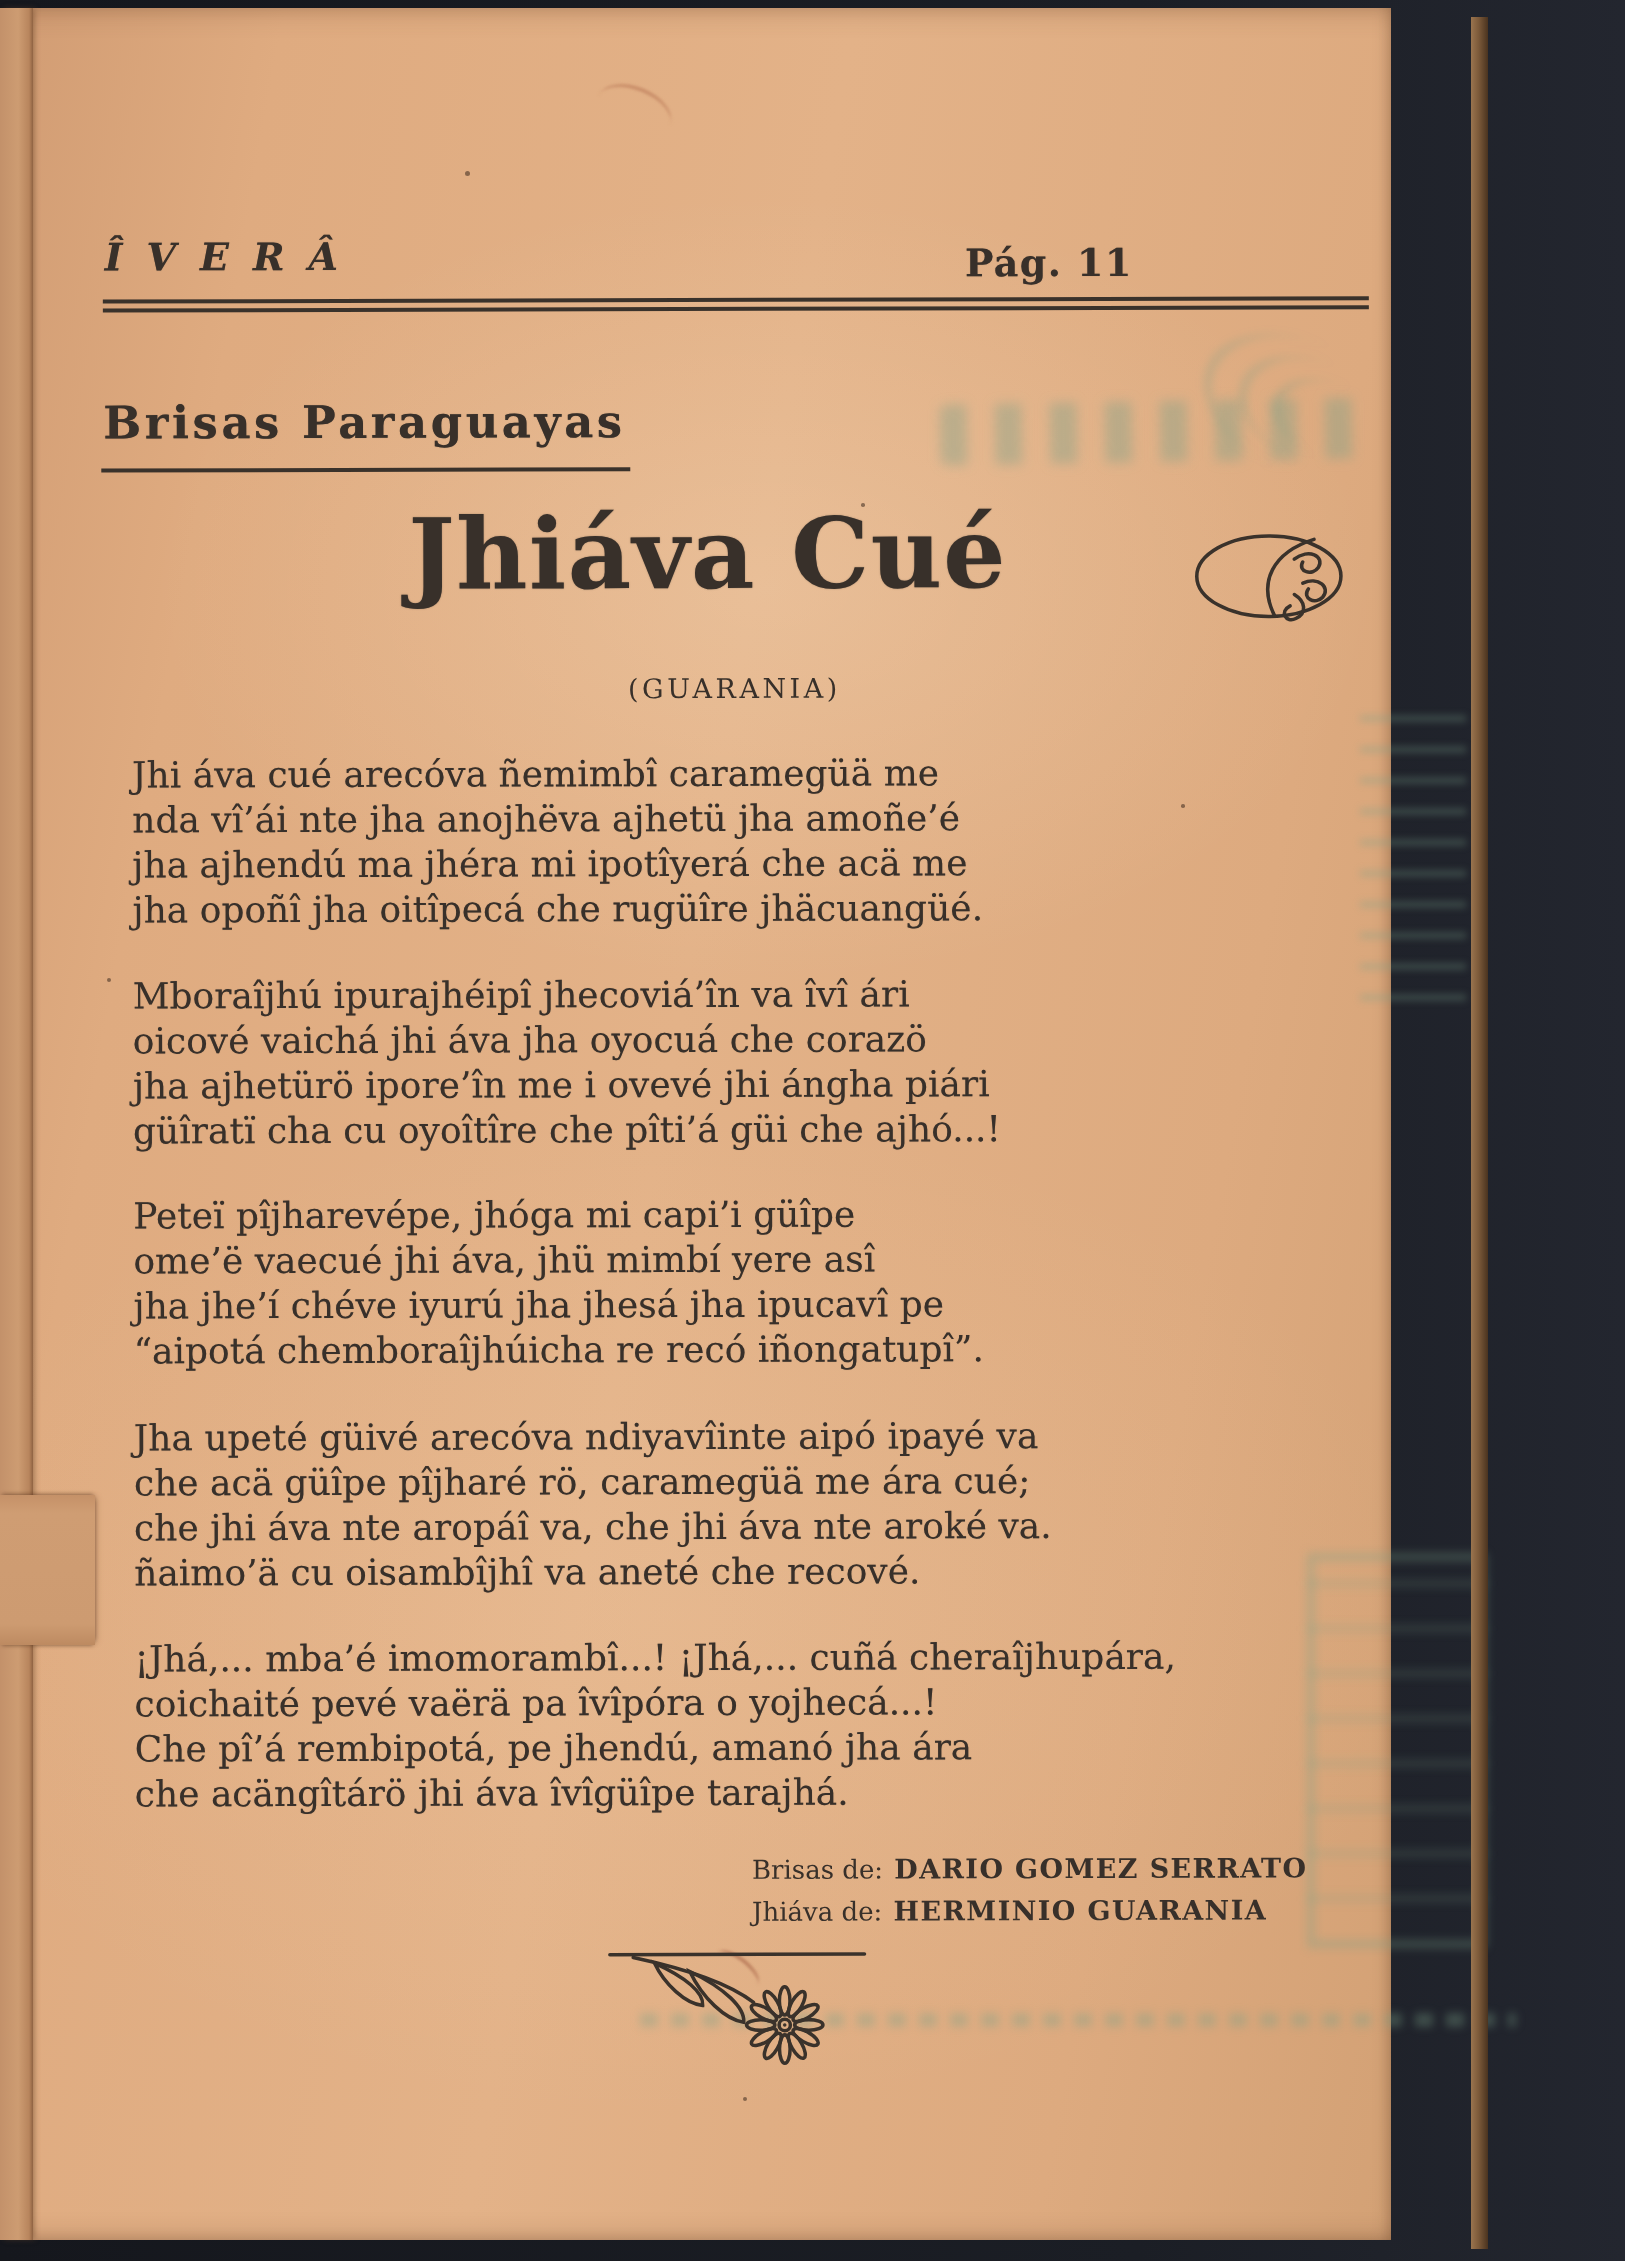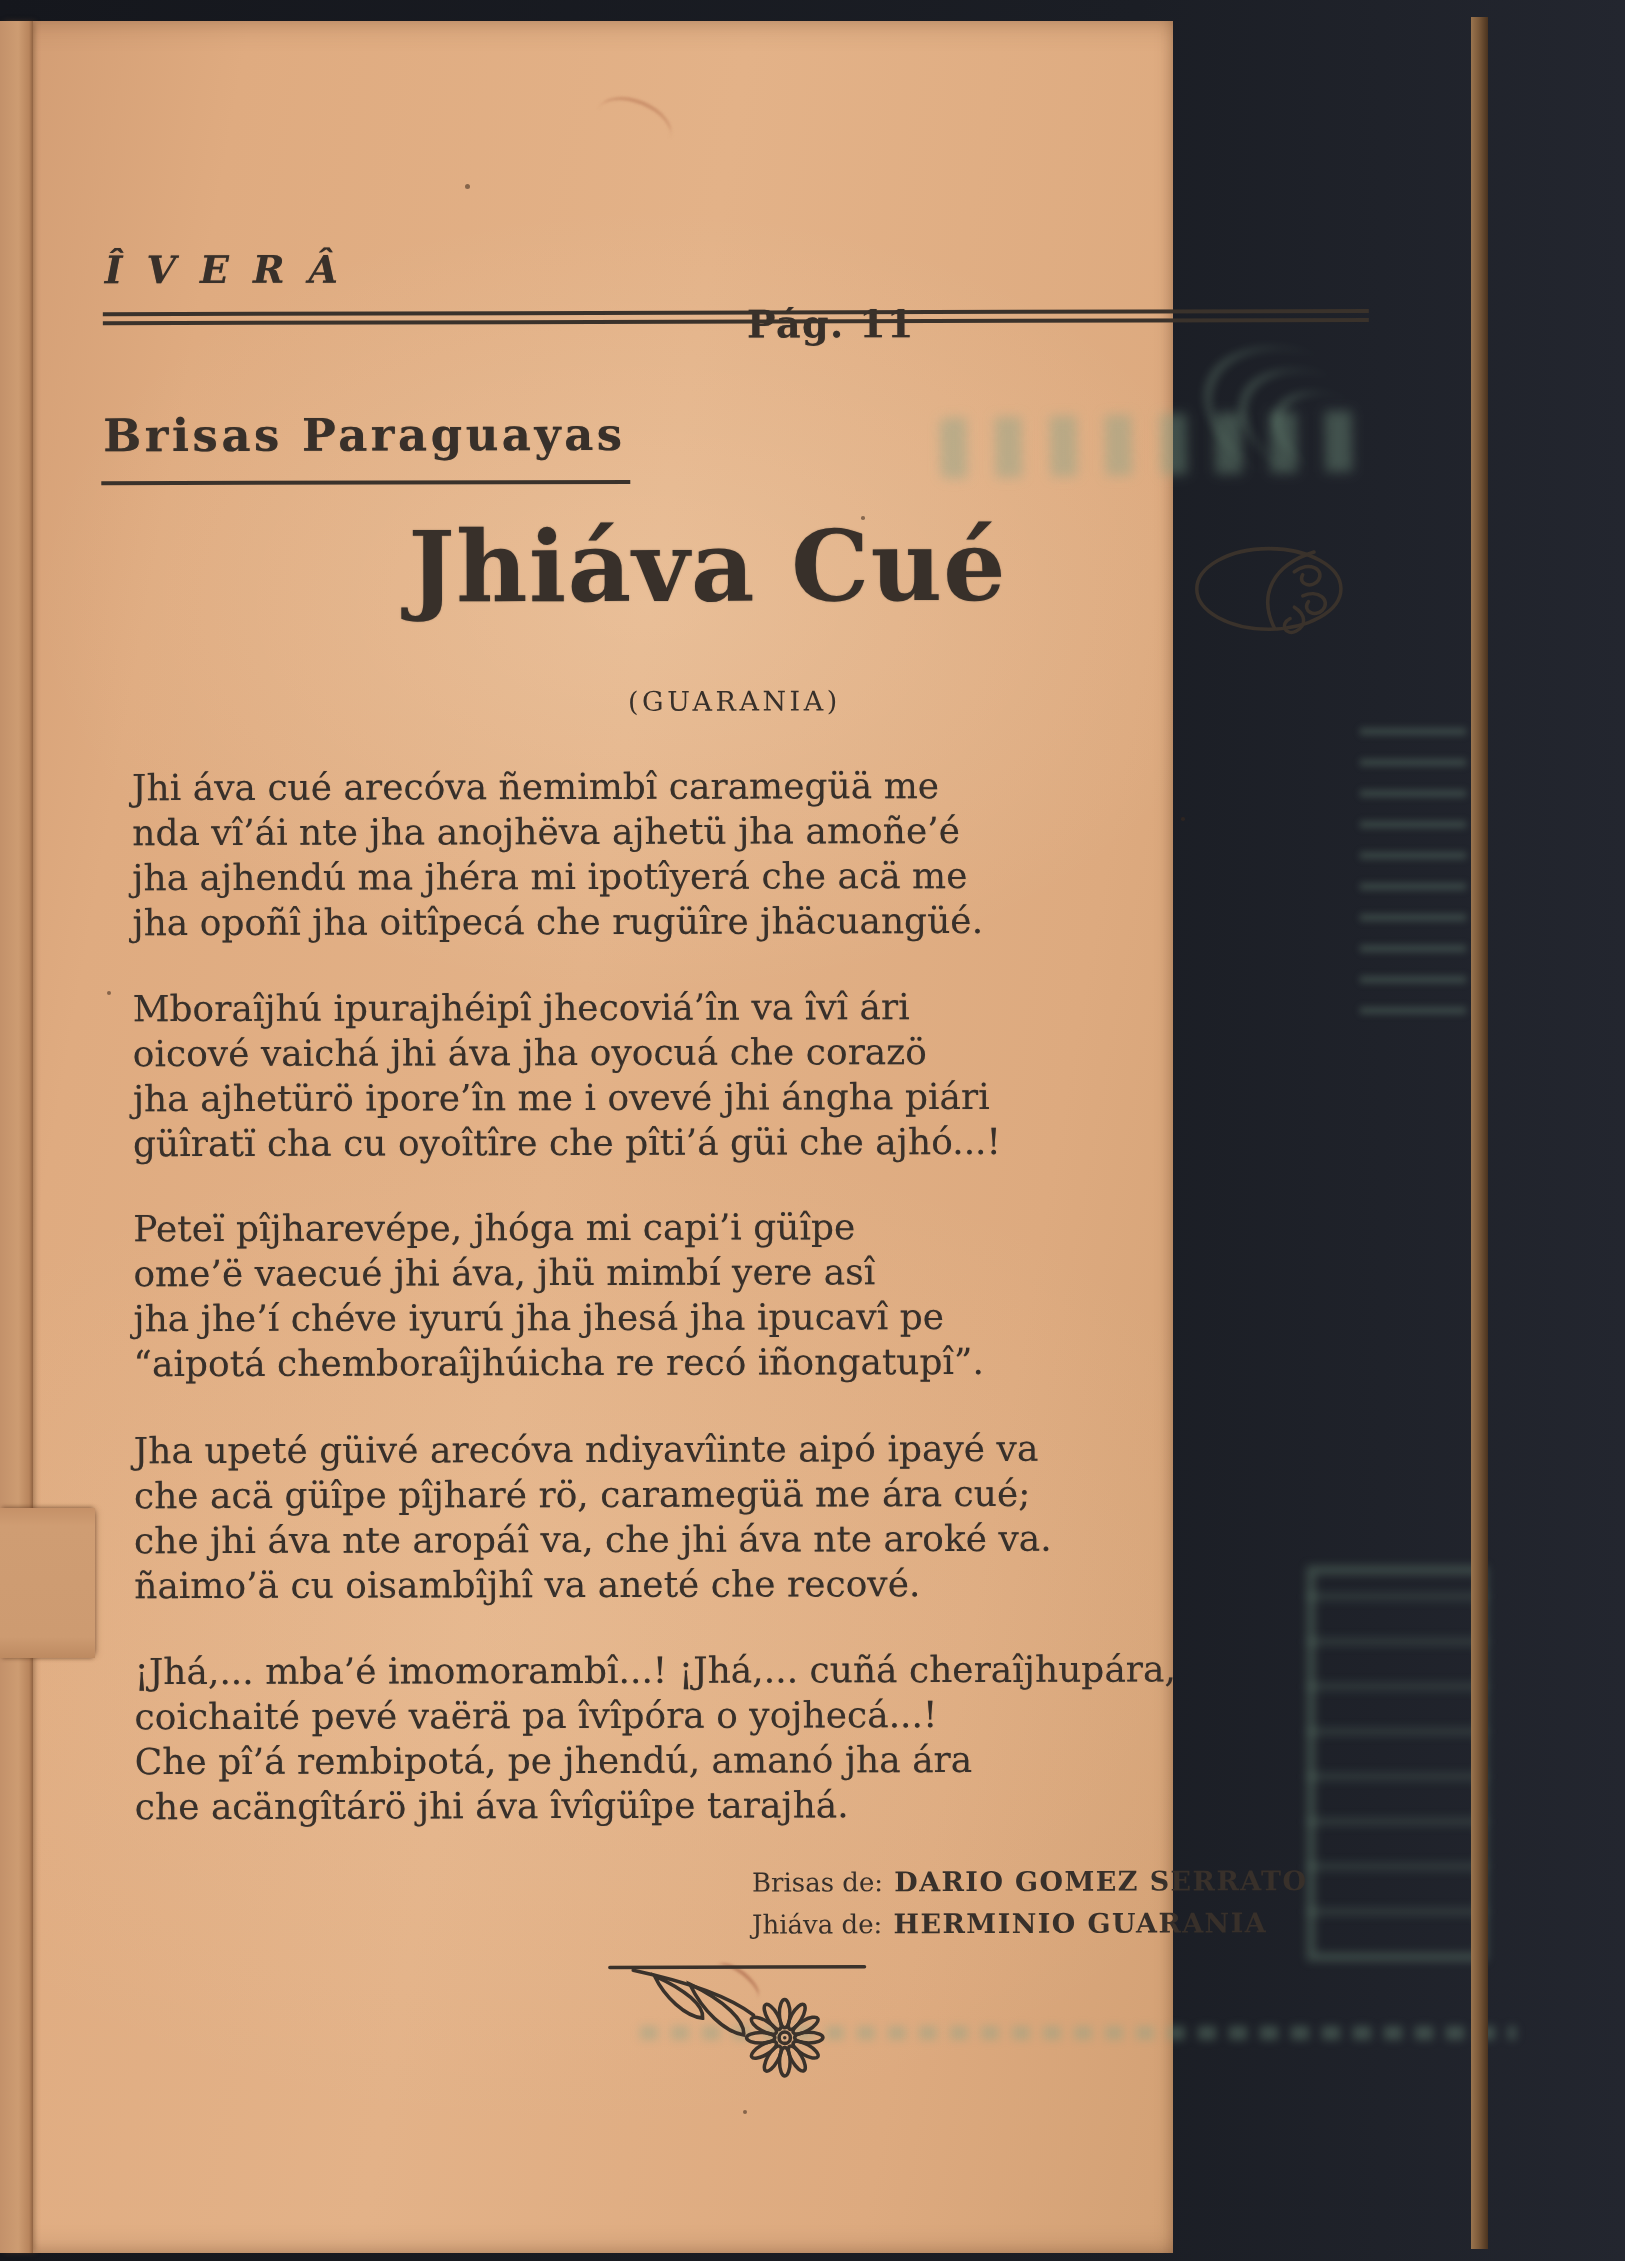--- a/index.html
+++ b/index.html
@@ -2,21 +2,21 @@
 <html style="font-size:11.3px"><head>
 <meta charset="utf-8">
 <style>
   html,body{margin:0;padding:0;}
   body{
     width:1625px;height:2261px;position:relative;overflow:hidden;
     background:linear-gradient(90deg,#15171d 0%,#1b1e25 70%,#23262f 100%);
     font-family:"DejaVu Serif",serif;
   }
   .paper{
-    position:absolute;left:0;top:21px;width:1173px;height:2232px;
+    position:absolute;left:0;top:8px;width:1391px;height:2232px;
     background:
       radial-gradient(989px 636px at 55% 26%, rgba(255,236,208,0.22), rgba(0,0,0,0) 62%),
       radial-gradient(1201px 777px at 48% 72%, rgba(250,222,186,0.16), rgba(0,0,0,0) 65%),
       linear-gradient(100deg,#d19c73 0%,#dfab80 16%,#e3b288 48%,#ddaa7f 80%,#d3a175 100%);
     box-shadow:
       inset 0 20px 28px -21px rgba(110,70,45,0.45),
       inset 0 -15.5px 24px -17px rgba(95,60,38,0.5),
       inset -10px 0 18.4px -12.7px rgba(90,58,36,0.55);
   }
   .page-edge{
@@ -38,21 +38,20 @@
 
   .journal-title{
     position:absolute;left:107px;top:225px;
     font-size:38px;font-weight:bold;font-style:italic;letter-spacing:24px;
     text-shadow:0 0 0.7px rgba(56,48,42,0.55);
   }
   .page-label{
     position:absolute;right:256px;top:233px;
     font-size:38px;font-weight:bold;letter-spacing:1.4px;
     text-shadow:0 0 0.7px rgba(56,48,42,0.55);
-    margin-top:48px;
   }
   .rule{position:absolute;left:105px;width:1266px;background:#3a322b;}
   .rule.r1{top:290px;height:4.2px;}
   .rule.r2{top:299px;height:3.5px;}
 
   .section-title{
     position:absolute;left:105px;top:387px;
     font-size:45px;font-weight:bold;letter-spacing:3.5px;
     text-shadow:0 0 0.7px rgba(56,48,42,0.6);
   }

